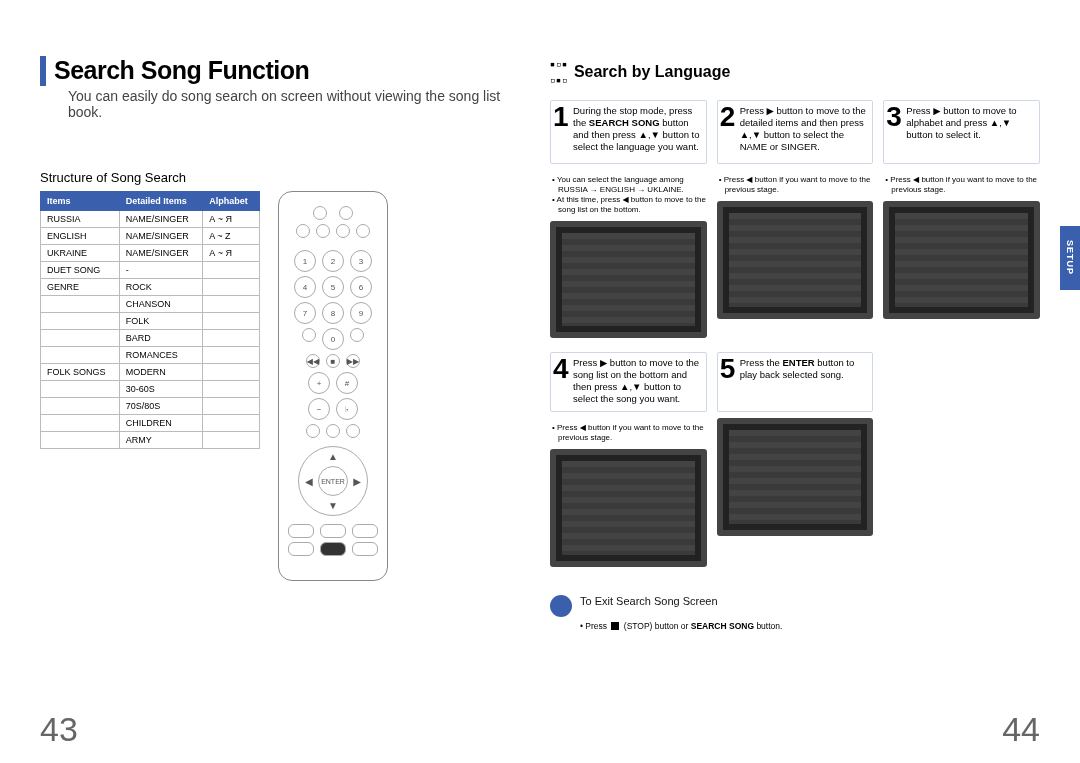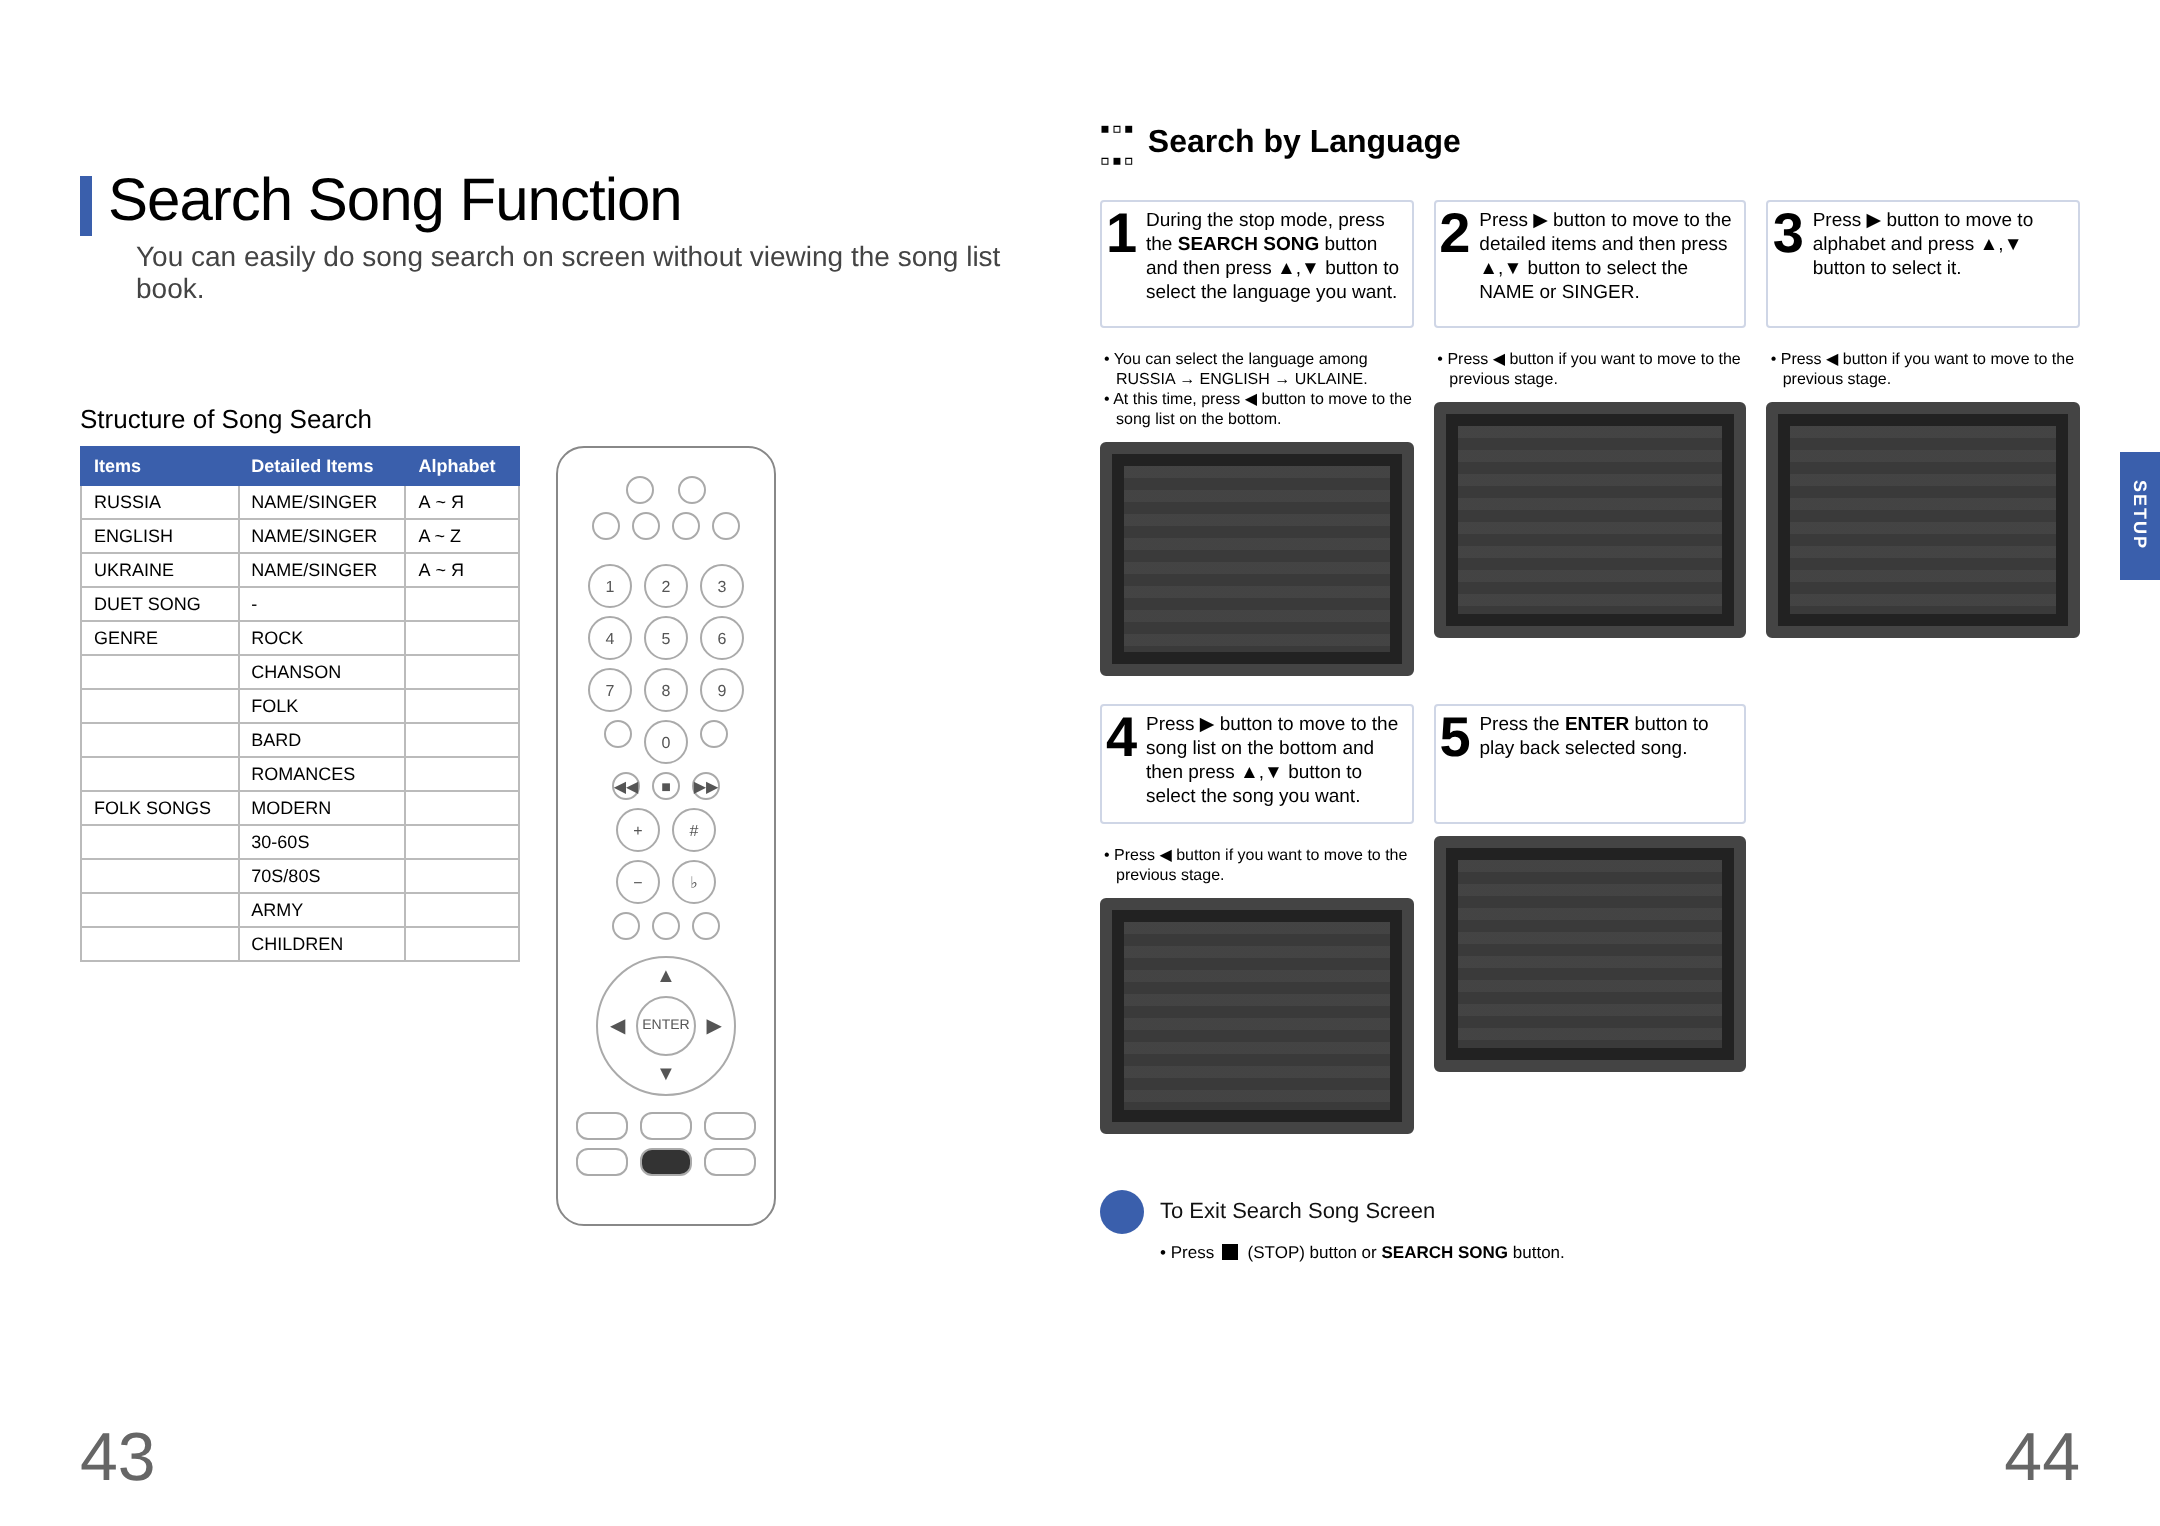--- a/index.html
+++ b/index.html
@@ -38,24 +38,23 @@
     gap: 8px;
     margin-bottom: 2px;
   }
   .h1-bar .mark {
     width: 6px;
     height: 30px;
     background: var(--blue);
     align-self: flex-end;
   }
   .h1 {
-    font-size: 30px;
-    font-weight: 400;
+    font-size: 25px;
+    font-weight: 700;
     letter-spacing: -0.5px;
-    margin-top: 28px;
   }
   .sub {
     font-size: 14px;
     color: var(--muted);
     margin-left: 28px;
     margin-bottom: 50px;
   }
 
   .h2-row {
     display: flex;
@@ -234,21 +233,20 @@
   .row2 {
     display: grid;
     grid-template-columns: repeat(2, 1fr);
     gap: 10px;
     margin-top: 14px;
     width: 66%;
   }
 
   .exit-row {
     display:flex;
-    align-items:center;
     gap:8px;
     margin-top: 28px;
   }
   .dot {
     width:22px; height:22px; border-radius:50%;
     background: var(--blue);
   }
   .bar {
     font-size: 11px;
     color: #111;
@@ -335,26 +333,26 @@
               <td class="idt">30-60S</td>
               <td class="idt"></td>
             </tr>
             <tr>
               <td class="idt"></td>
               <td class="idt">70S/80S</td>
               <td class="idt"></td>
             </tr>
             <tr>
               <td class="idt"></td>
+              <td class="idt">CHILDREN</td>
+              <td class="idt"></td>
+            </tr>
+            <tr>
+              <td class="idt"></td>
               <td class="idt">ARMY</td>
-              <td class="idt"></td>
-            </tr>
-            <tr>
-              <td class="idt"></td>
-              <td class="idt">CHILDREN</td>
               <td class="idt"></td>
             </tr>
           </tbody>
       </table>
 
       <div class="remote">
         <div class="remote-row">
             <div class="rbtn sm"></div>
             <div style="flex:1"></div>
             <div class="rbtn sm"></div>

